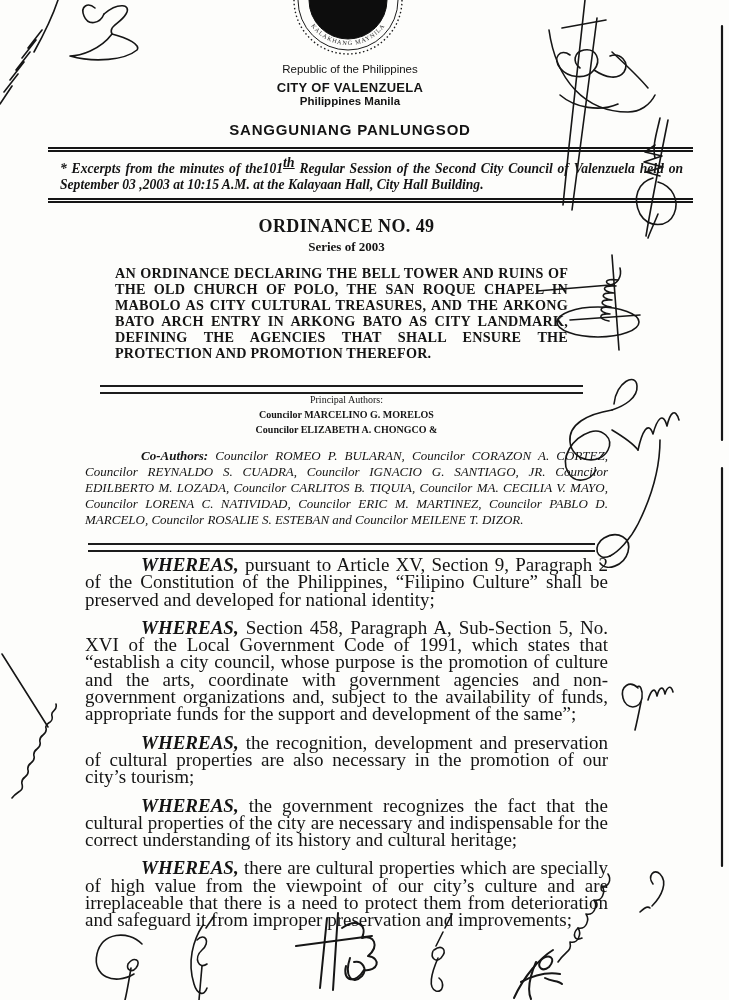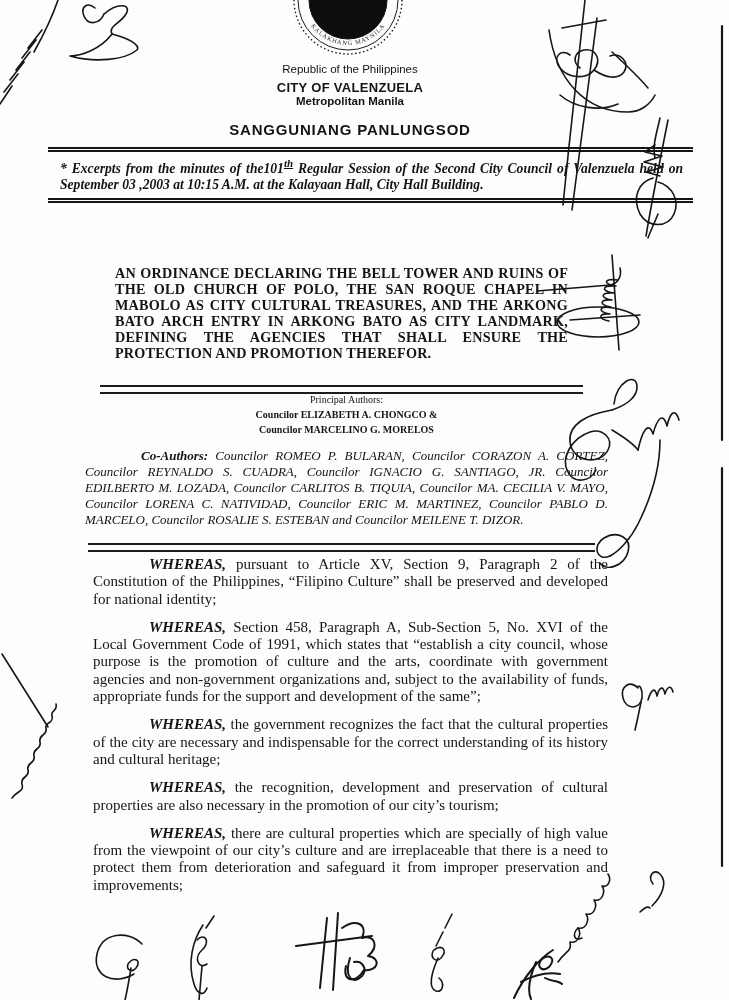--- a/index.html
+++ b/index.html
@@ -18,21 +18,21 @@
   .council{left:0;top:121px;width:700px;text-align:center;
     font-size:15px;font-weight:bold;letter-spacing:.8px;}
   
   .excerpt{
     left:48px;top:147px;width:645px;box-sizing:border-box;
     border-top:5px double #151515;border-bottom:5px double #151515;
     padding:3px 10px 4px 12px;
     font-weight:bold;font-style:italic;font-size:13.6px;line-height:16.6px;
     text-align:justify;
   }
-  .excerpt sup{font-size:11px;text-decoration:underline;}
+  .excerpt sup{font-size:14px;text-decoration:underline;}
   
   .ordhead{left:85px;top:216px;width:523px;text-align:center;}
   .ordnum{font-size:18px;font-weight:bold;letter-spacing:.4px;}
   .ordseries{font-size:13px;font-weight:bold;margin-top:2px;}
   
   .title{
     left:115px;top:266px;width:453px;font-weight:bold;font-size:14.2px;
     line-height:15.9px;text-align:justify;letter-spacing:.2px;
   }
   .sep{height:5px;border-top:2px solid #1c1c1c;border-bottom:2px solid #1c1c1c;}
@@ -40,22 +40,22 @@
   .sep2{left:88px;top:543px;width:507px;}
   .principal{left:85px;top:392px;width:523px;text-align:center;line-height:15.2px;font-size:10px;}
   .principal .names{font-weight:bold;}
   .coauthors{
     left:85px;top:448px;width:523px;font-style:italic;font-size:13px;
     line-height:16.1px;text-align:justify;text-indent:56px;
   }
   .coauthors .lead{font-weight:bold;}
   .clauses{left:85px;top:556px;width:523px;}
   .clause{
-    font-size:15px;line-height:17.3px;text-align:justify;
-    text-indent:56px;margin:0 0 11px 8px;
+    font-size:19px;line-height:17.3px;text-align:justify;
+    text-indent:56px;margin:0 0 11px 0;
   }
   .clause .lead{font-weight:bold;font-style:italic;}
   .ink{position:absolute;left:0;top:0;z-index:6;pointer-events:none;}
   .sealwrap{left:288px;top:0;width:120px;height:60px;}
 </style>
 </head>
 <body>
 
 <div class="page">
 
@@ -67,47 +67,51 @@
       <path id="sealarc" d="M15,0 A45,45 0 0 0 105,0" fill="none" stroke="none"></path>
       <text font-family="Liberation Serif,serif" font-size="6.2" letter-spacing="1" fill="#1d1d1d">
         <textPath href="#sealarc" startOffset="50%" text-anchor="middle">KALAKHANG MAYNILA</textPath>
       </text>
     </svg>
   </div>
 
   <div class="abs hdr sans">
     <div class="l1">Republic of the Philippines</div>
     <div class="l2">CITY OF VALENZUELA</div>
-    <div class="l3">Metropolitan Manila</div>
+    <div class="l3">Philippines Manila</div>
   </div>
   <div class="abs council sans">SANGGUNIANG PANLUNGSOD</div>
 
   <div class="abs excerpt">
     <span>* Excerpts from the minutes of the101</span><sup>th</sup><span> Regular Session of the Second City Council of Valenzuela held on September 03 ,2003 at 10:15 A.M. at the Kalayaan Hall, City Hall Building.</span>
   </div>
 
+  <div class="abs ordhead">
+    <div class="ordnum">ORDINANCE NO. 49</div>
+    <div class="ordseries">Series of 2003</div>
+  </div>
 
   <div class="abs title">AN ORDINANCE DECLARING THE BELL TOWER AND RUINS OF THE OLD CHURCH OF POLO, THE SAN ROQUE CHAPEL IN MABOLO AS CITY CULTURAL TREASURES, AND THE ARKONG BATO ARCH ENTRY IN ARKONG BATO AS CITY LANDMARK, DEFINING THE AGENCIES THAT SHALL ENSURE THE PROTECTION AND PROMOTION THEREFOR.</div>
 
   <div class="abs sep sep1"></div>
   <div class="abs principal">
     <div>Principal Authors:</div>
+    <div class="names">Councilor MARCELINO G. MORELOS</div>
     <div class="names">Councilor ELIZABETH A. CHONGCO &amp;</div>
-    <div class="names">Councilor MARCELINO G. MORELOS</div>
   </div>
   <div class="abs coauthors">
     <span class="lead">Co-Authors:</span><span> Councilor ROMEO P. BULARAN, Councilor CORAZON A. CORTEZ, Councilor REYNALDO S. CUADRA, Councilor IGNACIO G. SANTIAGO, JR. Councilor EDILBERTO M. LOZADA, Councilor CARLITOS B. TIQUIA, Councilor MA. CECILIA V. MAYO, Councilor LORENA C. NATIVIDAD, Councilor ERIC M. MARTINEZ, Councilor PABLO D. MARCELO, Councilor ROSALIE S. ESTEBAN and Councilor MEILENE T. DIZOR.</span>
   </div>
   <div class="abs sep sep2"></div>
 
   <div class="abs clauses">
     <p class="clause"><span class="lead">WHEREAS,</span><span> pursuant to Article XV, Section 9, Paragraph 2 of the Constitution of the Philippines, “Filipino Culture” shall be preserved and developed for national identity;</span></p>
     <p class="clause"><span class="lead">WHEREAS,</span><span> Section 458, Paragraph A, Sub-Section 5, No. XVI of the Local Government Code of 1991, which states that “establish a city council, whose purpose is the promotion of culture and the arts, coordinate with government agencies and non-government organizations and, subject to the availability of funds, appropriate funds for the support and development of the same”;</span></p>
+    <p class="clause"><span class="lead">WHEREAS,</span><span> the recognition, development and preservation of cultural properties are also necessary in the promotion of our city’s tourism;</span></p>
     <p class="clause"><span class="lead">WHEREAS,</span><span> the government recognizes the fact that the cultural properties of the city are necessary and indispensable for the correct understanding of its history and cultural heritage;</span></p>
-    <p class="clause"><span class="lead">WHEREAS,</span><span> the recognition, development and preservation of cultural properties are also necessary in the promotion of our city’s tourism;</span></p>
     <p class="clause"><span class="lead">WHEREAS,</span><span> there are cultural properties which are specially of high value from the viewpoint of our city’s culture and are irreplaceable that there is a need to protect them from deterioration and safeguard it from improper preservation and improvements;</span></p>
   </div>
 
   <svg class="ink" width="729" height="1000" viewBox="0 0 729 1000">
     <g fill="none" stroke="#161616" stroke-width="1.6" stroke-linecap="round" stroke-linejoin="round">
 
       <g>
         <path d="M58,0 C52,18 44,34 34,52"></path>
         <path d="M42,30 L28,48 M36,40 L22,58 M30,52 L16,70 M24,62 L10,80 M18,74 L4,92 M12,86 L0,104"></path>
         <path d="M95,8 C88,2 80,6 84,16 C88,26 100,24 104,14"></path>

